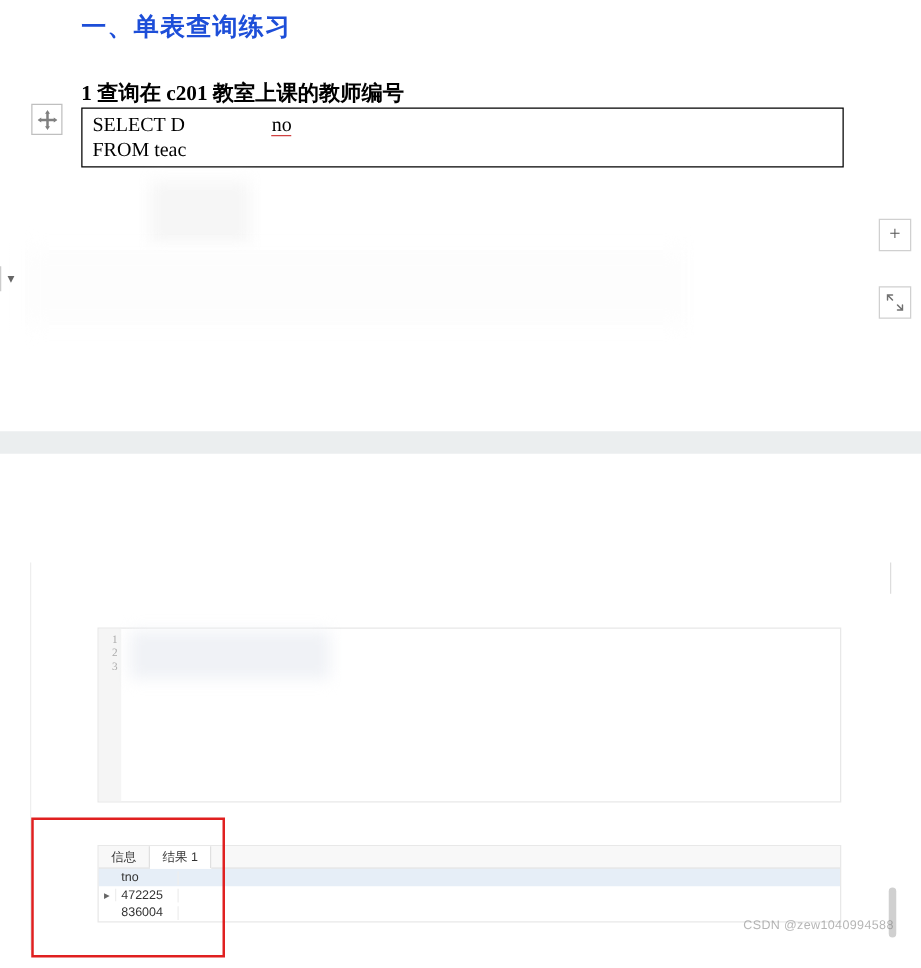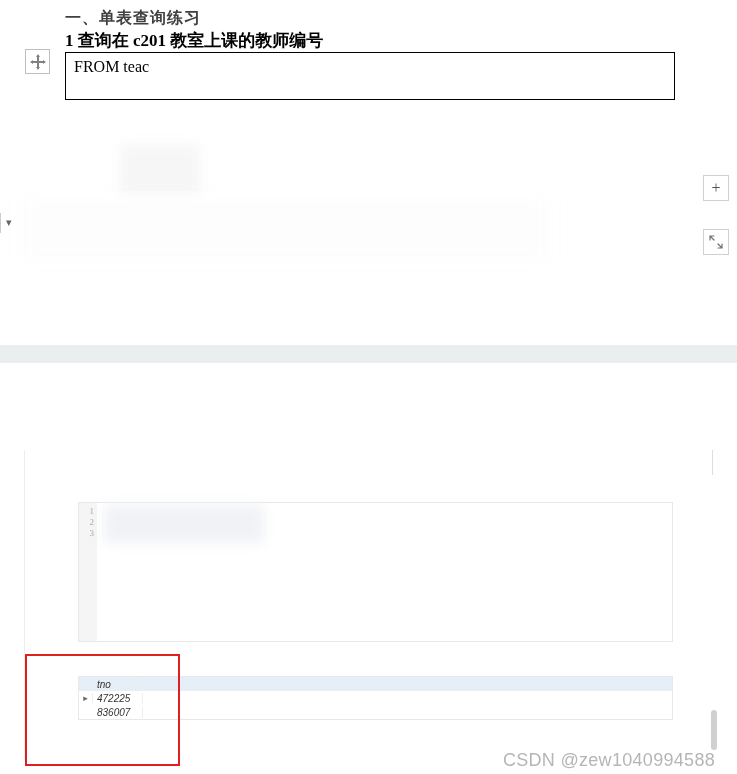--- a/index.html
+++ b/index.html
@@ -9,23 +9,24 @@
       background: #ffffff;
       font-family: "SimSun", "宋体", serif;
       position: relative;
       overflow: hidden;
     }
     .doc-area {
       padding: 8px 0 0 65px;
       position: relative;
     }
     .section-title {
-      font-size: 16px;
+      font-size: 20px;
       font-weight: bold;
-      color: #404040;
+      color: #1d4ed8;
+      margin-bottom: 28px;
       letter-spacing: 1px;
     }
     .question-title {
       font-size: 17px;
       font-weight: bold;
       color: #000;
     }
     .code-box-wrap {
       position: relative;
     }
@@ -206,37 +207,36 @@
       width: 14px;
       text-align: center;
       border-right: 1px solid #eee;
       color: #666;
       font-size: 9px;
     }
     .cell {
       width: 50px;
       padding-left: 4px;
       border-right: 1px solid #eee;
-      font-style: italic;
     }
     .red-highlight {
       position: absolute;
       left: 25px;
       top: 654px;
       width: 155px;
       height: 112px;
       border: 2px solid #e02020;
       pointer-events: none;
     }
     .watermark {
       position: absolute;
       right: 22px;
-      bottom: 3px;
+      bottom: 28px;
       font-family: Arial, sans-serif;
-      font-size: 18px;
+      font-size: 10px;
       color: rgba(120,120,120,0.55);
       letter-spacing: 0.3px;
     }
     .scroll-thumb {
       position: absolute;
       right: 20px;
       bottom: 24px;
       width: 6px;
       height: 40px;
       background: #d0d0d0;
@@ -254,20 +254,23 @@
     <span>查询在 c201 教室上课的教师编号</span>
   </h3>
 
   <div class="code-box-wrap">
     <div class="move-handle">
       <svg width="16" height="16" viewBox="0 0 16 16">
         <path d="M8 0 L10 3 H9 V7 H13 V6 L16 8 L13 10 V9 H9 V13 H10 L8 16 L6 13 H7 V9 H3 V10 L0 8 L3 6 V7 H7 V3 H6 Z" fill="#808080"></path>
       </svg>
     </div>
     <div class="code-box">
+      <div class="code-line1">
+        <span>SELECT D</span><span style="visibility:hidden;">ISTINCT t</span><span class="underline-red">no</span>
+      </div>
       <div class="code-line2">FROM teac</div>
     </div>
   </div>
 </div>
 
 <div class="blur-over"></div>
 <div class="blur-over2"></div>
 
 <div class="toolbar-left">
   <div class="sep"></div>
@@ -291,32 +294,36 @@
 <div class="editor-area">
   <div class="gutter">
     <div>1</div>
     <div>2</div>
     <div>3</div>
   </div>
   <div class="editor-blur"></div>
 </div>
 
 <div class="result-panel">
+  <div class="tabs">
+    <div class="tab">信息</div>
+    <div class="tab active">结果 1</div>
+  </div>
   <div class="grid">
     <div class="grid-row header">
       <div class="rowhead"></div>
       <div class="cell">tno</div>
     </div>
     <div class="grid-row">
       <div class="rowhead">▸</div>
       <div class="cell">472225</div>
     </div>
     <div class="grid-row">
       <div class="rowhead"></div>
-      <div class="cell">836007</div>
+      <div class="cell">836004</div>
     </div>
   </div>
 </div>
 
 <div class="red-highlight"></div>
 
 <div class="scroll-thumb"></div>
 
 <div class="watermark">CSDN @zew1040994588</div>
 

